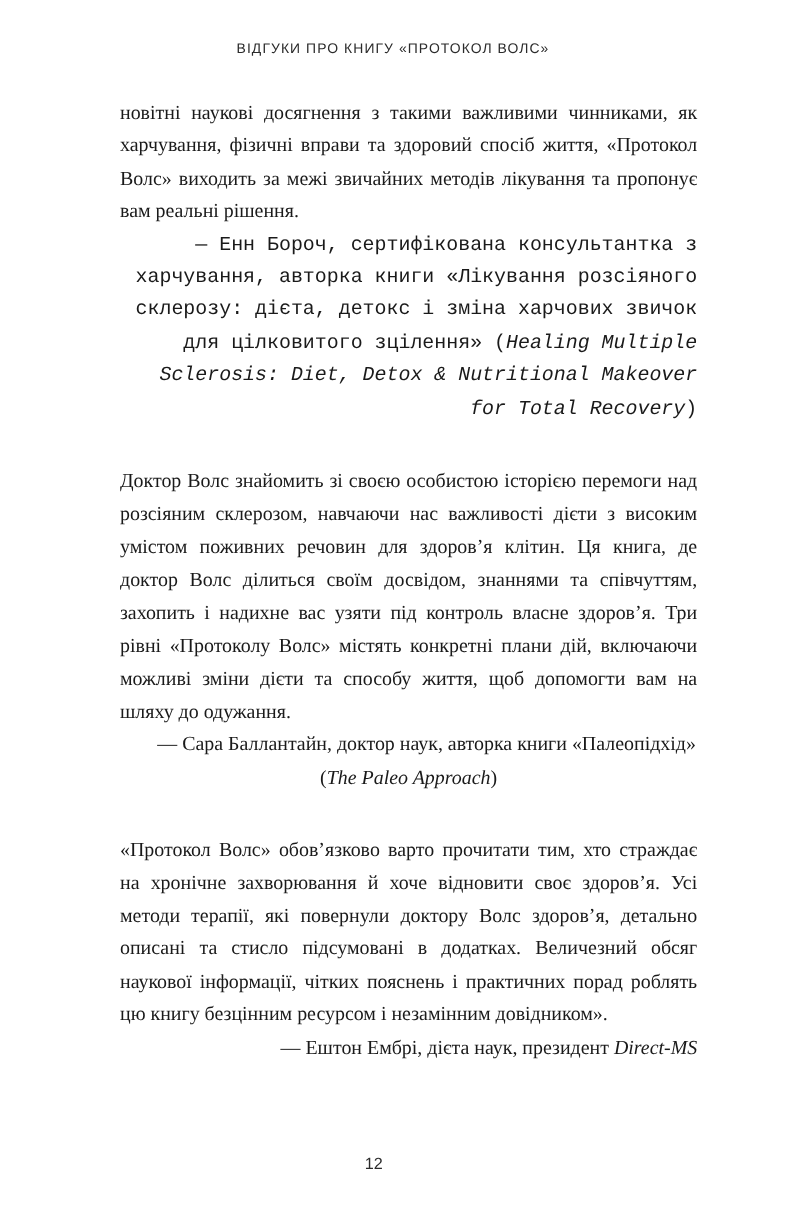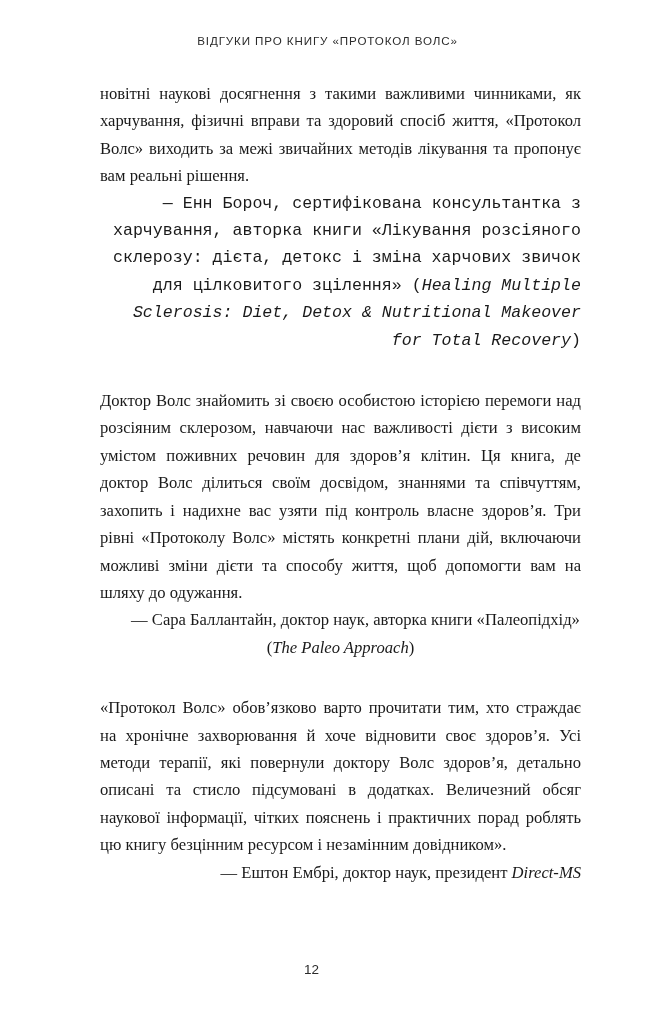--- a/index.html
+++ b/index.html
@@ -105,21 +105,21 @@
     <div class="testimonial">
       <p class="body-par">Доктор Волс знайомить зі своєю особистою історією перемоги над розсіяним склерозом, навчаючи нас важливості дієти з високим умістом поживних речовин для здоров’я клітин. Ця книга, де доктор Волс ділиться своїм досвідом, знаннями та співчуттям, захопить і надихне вас узяти під контроль власне здоров’я. Три рівні «Протоколу Волс» містять конкретні плани дій, включаючи можливі зміни дієти та способу життя, щоб допомогти вам на шляху до одужання.</p>
       <p class="attribution" style="text-align: center; text-indent: 30px;">
         <span>— Сара Баллантайн, доктор наук, авторка книги «Палеопідхід» (</span><em class="ital">The Paleo Approach</em><span>)</span>
       </p>
     </div>
 
     <div class="testimonial">
       <p class="body-par">«Протокол Волс» обов’язково варто прочитати тим, хто страждає на хронічне захворювання й хоче відновити своє здоров’я. Усі методи терапії, які повернули доктору Волс здоров’я, детально описані та стисло підсумовані в додатках. Величезний обсяг наукової інформації, чітких пояснень і практичних порад роблять цю книгу безцінним ресурсом і незамінним довідником».</p>
       <p class="attribution" style="text-align: right; text-indent: 30px;">
-        <span>— Ештон Ембрі, доктор наук, президент </span><em class="ital">Direct-MS</em><span></span>
+        <span>— Ештон Ембрі, дієта наук, президент </span><em class="ital">Direct-MS</em><span></span>
       </p>
     </div>
 
 
   </div>
 
   <div class="folio">12</div>
 
 </div>
 

